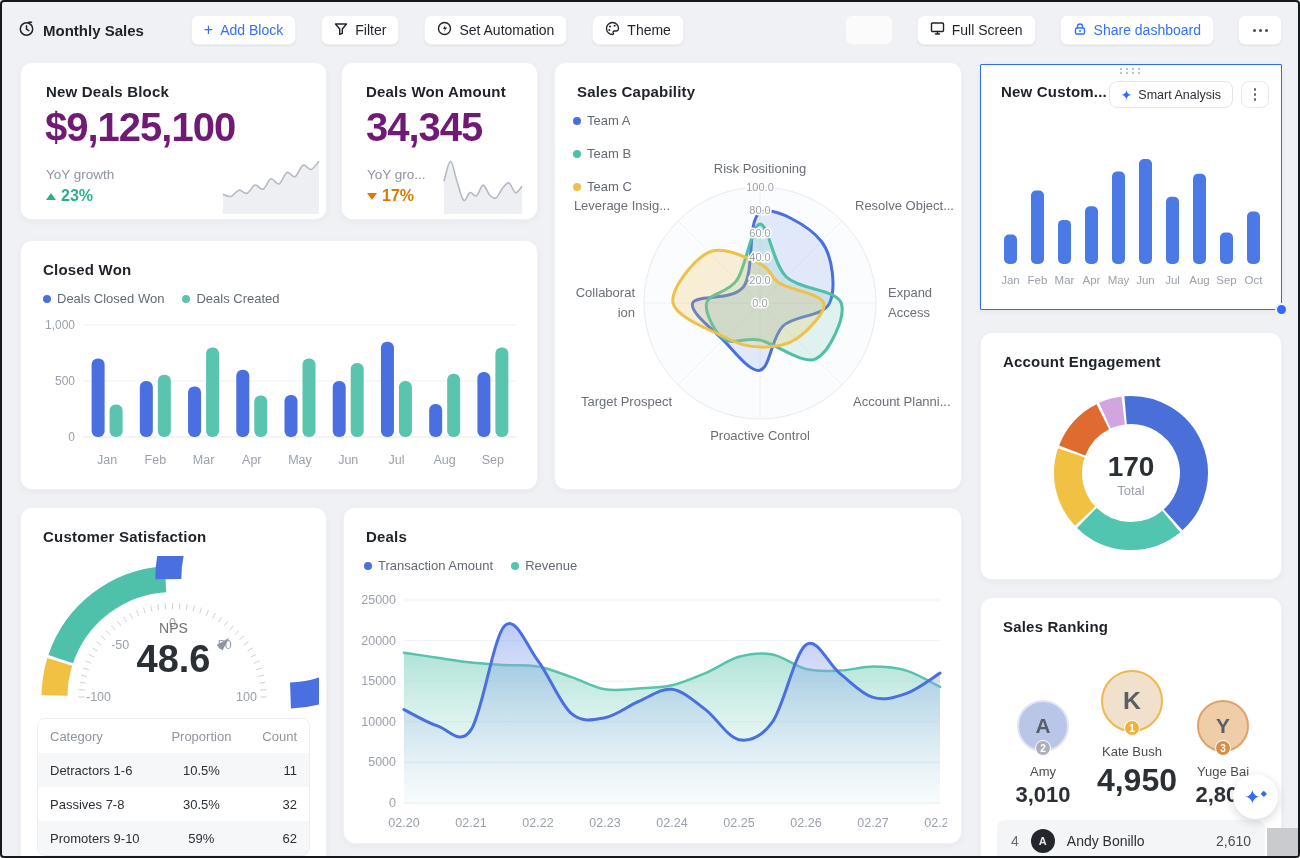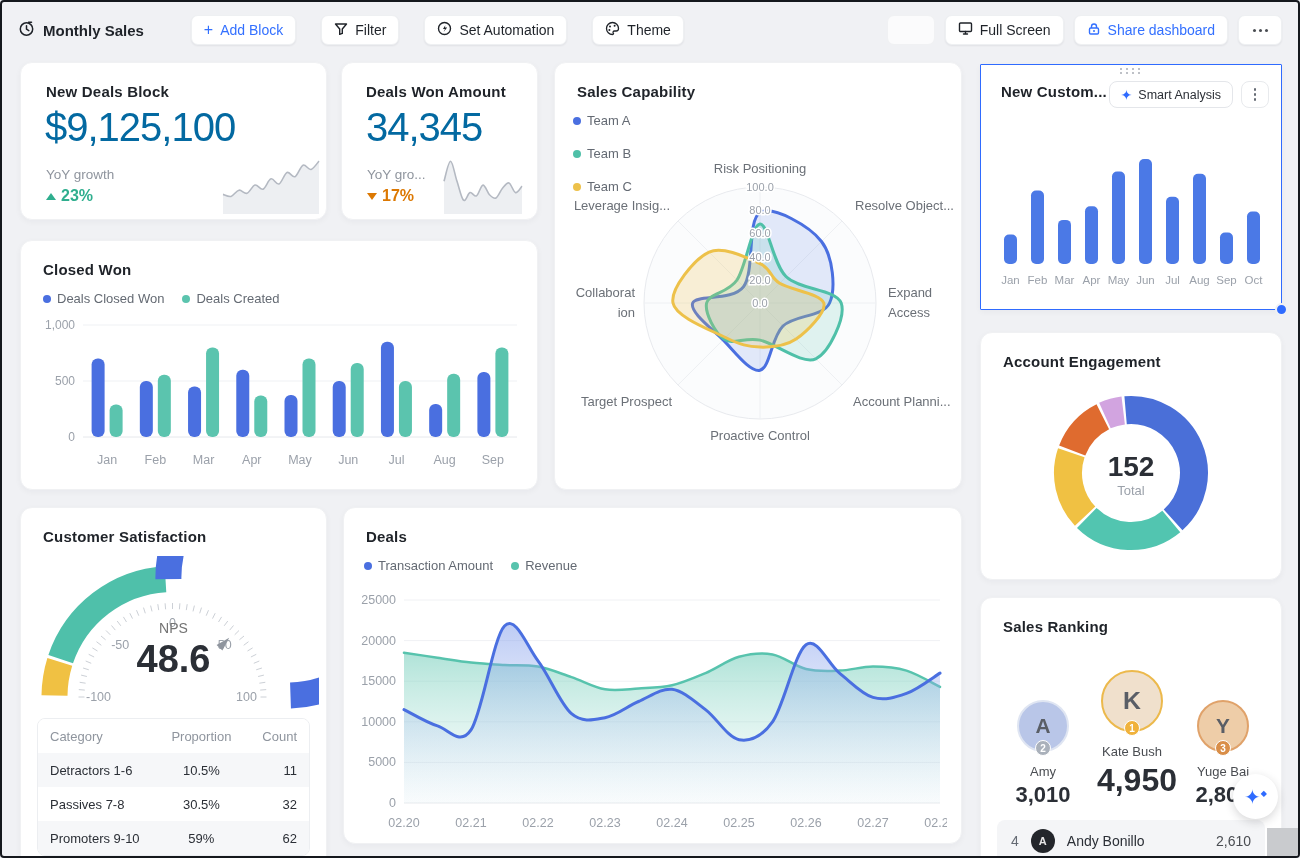--- a/index.html
+++ b/index.html
@@ -7,36 +7,36 @@
   body { font-family:"Liberation Sans","DejaVu Sans",sans-serif; background:#eef0f3; }
   .screen { position:relative; width:1300px; height:858px; background:#f0f1f4; border:2px solid #15181d; border-radius:4px; overflow:hidden; }
 
   
   .toolbar { position:absolute; left:0; top:0; width:100%; height:56px; display:flex; align-items:center; padding:0 16px; }
   .tb-left { display:flex; align-items:center; gap:25px; }
   .tb-title-wrap { display:flex; align-items:center; gap:8px; margin-right:22px; }
   .tb-title { font-size:15px; font-weight:600; color:#1f2329; }
   .tb-btn { display:inline-flex; align-items:center; gap:7px; height:30px; padding:0 12px; background:#fff; border:1px solid #eef0f2; border-radius:7px; box-shadow:0 1px 2px rgba(31,35,41,.07); font-size:14px; color:#1f2329; cursor:pointer; white-space:nowrap; }
   .tb-btn.blue { color:#3370ff; }
-  .tb-right { margin-left:auto; display:flex; align-items:flex-start; gap:10px; }
+  .tb-right { margin-left:auto; display:flex; align-items:flex-start; gap:24px; }
   .tb-blank { width:48px; height:30px; background:#fbfbfc; border:1px solid #f0f1f3; border-radius:7px; }
   .tb-more { width:44px; justify-content:center; }
   .dots-h { display:flex; gap:3px; }
   .dots-h i { width:3px; height:3px; border-radius:50%; background:#4a4d52; }
   .icon-svg { display:block; }
 
   
   .card { position:absolute; background:#fff; border:1px solid #f0f1f3; border-radius:12px; box-shadow:0 2px 6px rgba(31,35,41,.04); }
   .card-title { position:absolute; left:22px; top:20px; font-size:15px; font-weight:700; color:#1f2329; letter-spacing:.2px; }
   .legend { position:absolute; display:flex; gap:18px; }
   .legend-item { display:flex; align-items:center; gap:6px; font-size:13px; color:#646a73; }
   .legend-dot { width:8px; height:8px; border-radius:50%; }
 
   
-  .kpi-value { position:absolute; left:24px; top:42px; font-size:40px; font-weight:400; color:#0369a1; letter-spacing:-1px; }
+  .kpi-value { position:absolute; left:24px; top:42px; font-size:40px; font-weight:700; color:#701a75; letter-spacing:-1px; }
   .kpi-yoy { position:absolute; left:25px; top:104px; font-size:13.5px; color:#8f959e; }
   .kpi-delta { position:absolute; left:25px; top:124px; font-size:16px; font-weight:700; display:flex; align-items:center; gap:5px; }
   .kpi-delta.up { color:#2fae8e; }
   .kpi-delta.down { color:#dc7802; }
   .tri { width:0; height:0; border-left:5px solid transparent; border-right:5px solid transparent; }
   .tri.up { border-bottom:7px solid #2fae8e; }
   .tri.down { border-top:7px solid #dc7802; }
   .spark { position:absolute; }
 
   
@@ -340,21 +340,21 @@
 
   <div class="card" style="left:978px;top:330px;width:302px;height:248px;">
     <div class="card-title">Account Engagement</div>
     <div id="donut-chart" style="position:absolute;left:70px;top:60px;"><svg width="160" height="160">
           <path d="M 74.6 17.2 A 63 63 0 0 1 122.1 126.8" fill="none" stroke="#4a6fd8" stroke-width="28"></path>
           <path d="M 120.3 128.4 A 63 63 0 0 1 35.8 124.9" fill="none" stroke="#52c5b0" stroke-width="28"></path>
           <path d="M 34.1 123.2 A 63 63 0 0 1 20.3 59.8" fill="none" stroke="#f0c143" stroke-width="28"></path>
           <path d="M 21.2 57.5 A 63 63 0 0 1 51.8 23.7" fill="none" stroke="#df6b2f" stroke-width="28"></path>
           <path d="M 53.9 22.6 A 63 63 0 0 1 72.2 17.5" fill="none" stroke="#d2a4e0" stroke-width="28"></path>
         </svg></div>
-    <div class="donut-center donut-num">152</div>
+    <div class="donut-center donut-num">170</div>
     <div class="donut-center donut-lbl">Total</div>
   </div>
 
   <div class="card" style="left:18px;top:505px;width:307px;height:380px;">
     <div class="card-title">Customer Satisfaction</div>
     <div id="gauge-chart" style="position:absolute;left:8px;top:48px;"><svg width="290" height="158">
           <path d="M 25.5 139.5 A 118 118 0 0 1 30.8 105.9" fill="none" stroke="#f0c143" stroke-width="26"></path>
           <path d="M 31.7 103.1 A 118 118 0 0 1 136.5 23.2" fill="none" stroke="#4fc0aa" stroke-width="26"></path>
           <path d="M 139.4 23.1 A 118 118 0 1 1 261.5 139.5" fill="none" stroke="#4a6fe0" stroke-width="26"></path>
           <line x1="49.5" y1="141.0" x2="55.5" y2="141.0" stroke="#ccd0d6" stroke-width="1"></line>

